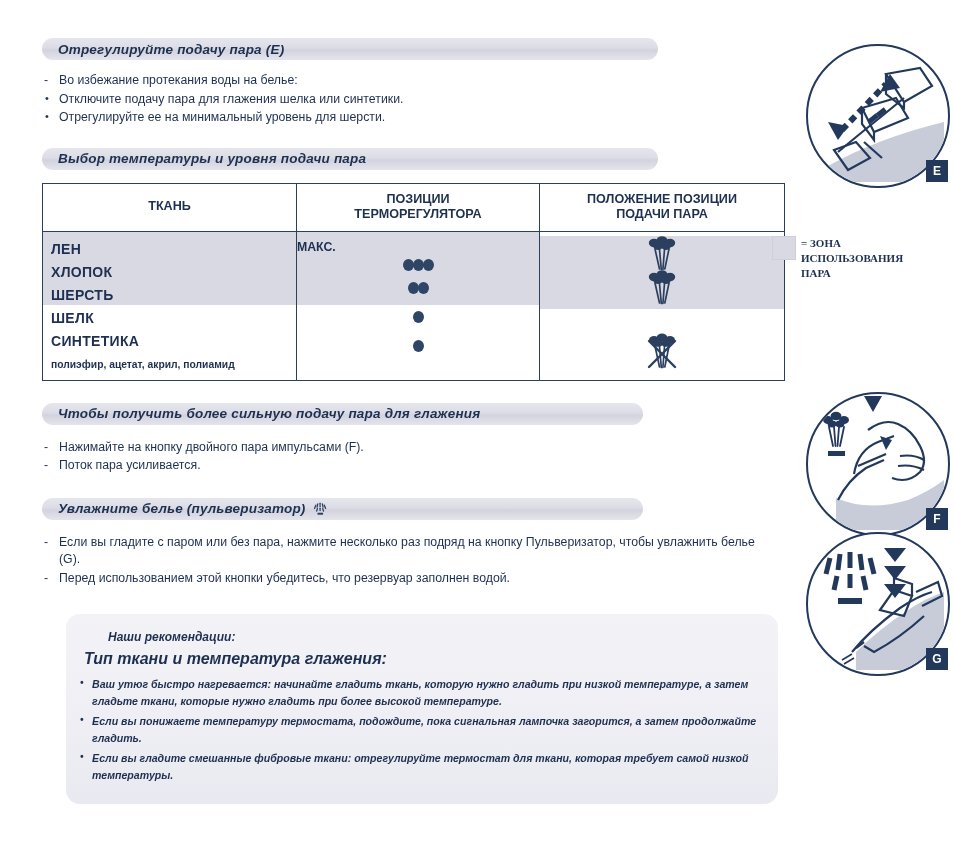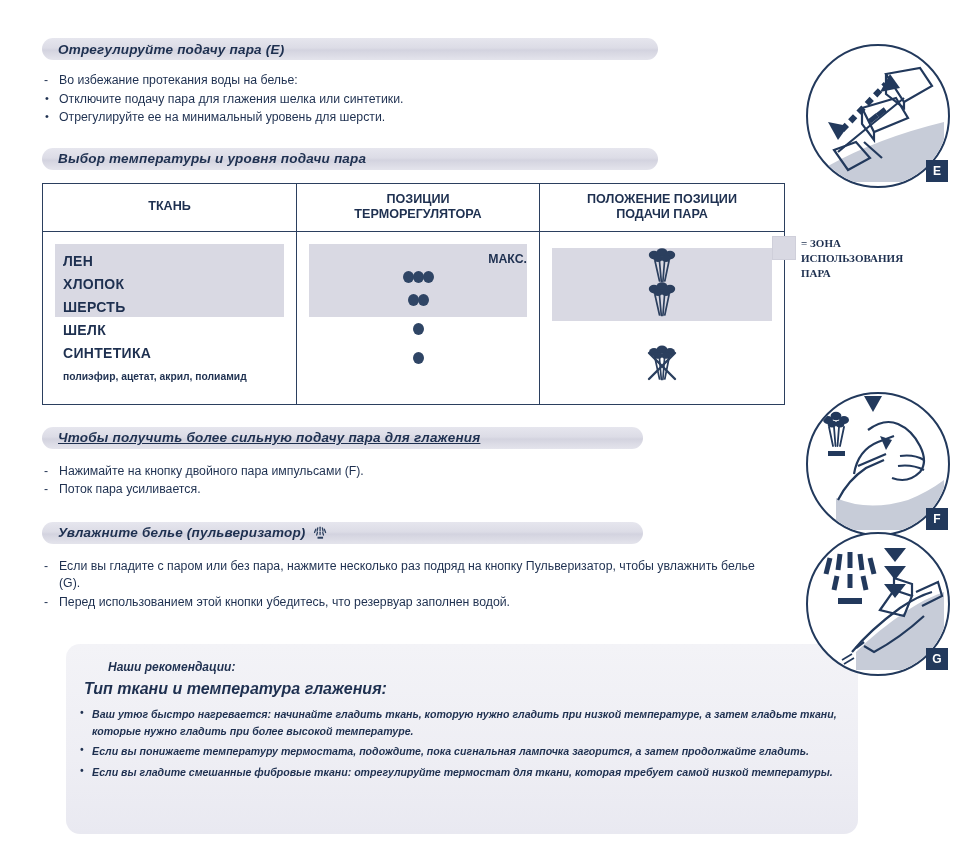--- a/index.html
+++ b/index.html
@@ -60,39 +60,39 @@
     font-weight:bold;
     line-height:15px;
     padding:8px 4px 9px 4px;
     text-align:center;
     vertical-align:middle;
     color:#1e3050;
   }
   table.fabrics th:last-child{border-right:none;}
   table.fabrics td{
     border-right:1.5px solid #2b3f5e;
-    padding:12px;
+    padding:0;
     vertical-align:top;
   }
   table.fabrics td:last-child{border-right:none;}
 
   .cell-inner{position:relative;height:144px;}
   .shade{
     position:absolute;left:0;right:0;top:0;height:73px;
     background:#d9d9e3;
   }
   .fab-names{position:relative;padding:6px 0 0 8px;}
   .fab-names .nm{
     font-size:14px;font-weight:bold;line-height:23px;letter-spacing:.3px;
   }
   .fab-names .sub{
     font-size:10.3px;font-weight:bold;line-height:15px;margin-top:4px;
   }
 
-  .therm{position:relative;text-align:right;}
+  .therm{position:relative;text-align:left;}
   .therm .maxlabel{font-size:12.3px;font-weight:bold;padding-top:7px;line-height:16px;}
   .dots{display:flex;justify-content:center;align-items:center;}
   .dots .d{
     width:11px;height:12px;border-radius:50%;
     background:#2f4565;display:inline-block;
   }
   .r3{margin-top:4px;}
   .r3 .d{margin:0 -0.5px;}
   .r2{margin-top:11px;}
   .r2 .d{margin:0 -0.5px;}
@@ -100,21 +100,21 @@
   .r1b{margin-top:17px;}
 
   .steamcol{position:relative;text-align:center;}
   .puff{display:block;margin:0 auto;}
   .p1{margin-top:4px;}
   .p2{margin-top:-2px;}
   .pX{margin-top:25px;}
 
   
   .rec{
-    position:absolute;left:60px;top:644px;width:792px;height:190px;
+    position:absolute;left:60px;top:614px;width:712px;height:190px;
     background:linear-gradient(to bottom,#f3f3f7 0%,#eeeef4 60%,#e9e9f1 100%);
     border-radius:14px;
   }
   .rec .rtitle{
     font-size:12px;font-weight:bold;font-style:italic;
     padding:16px 0 0 42px;
   }
   .rec .rsub{
     font-size:16px;font-weight:bold;font-style:italic;
     padding:6px 0 0 18px;
@@ -308,21 +308,21 @@
                     <path d="M31 10 L5 36"></path>
                   </g>
                 </svg>
               </div>
             </div>
           </td>
         </tr>
       </tbody>
     </table>
 
-    <div class="pill w3" style="margin-top:22px;text-decoration:underline;">
+    <div class="pill w3" style="margin-top:22px;">
       <span>Чтобы получить более сильную подачу пара для глажения</span>
     </div>
     <ul class="list" style="margin-top:14px;">
       <li>
         <span class="mk">-</span>
         <span>Нажимайте на кнопку двойного пара импульсами (F).</span>
       </li>
       <li>
         <span class="mk">-</span>
         <span>Поток пара усиливается.</span>

